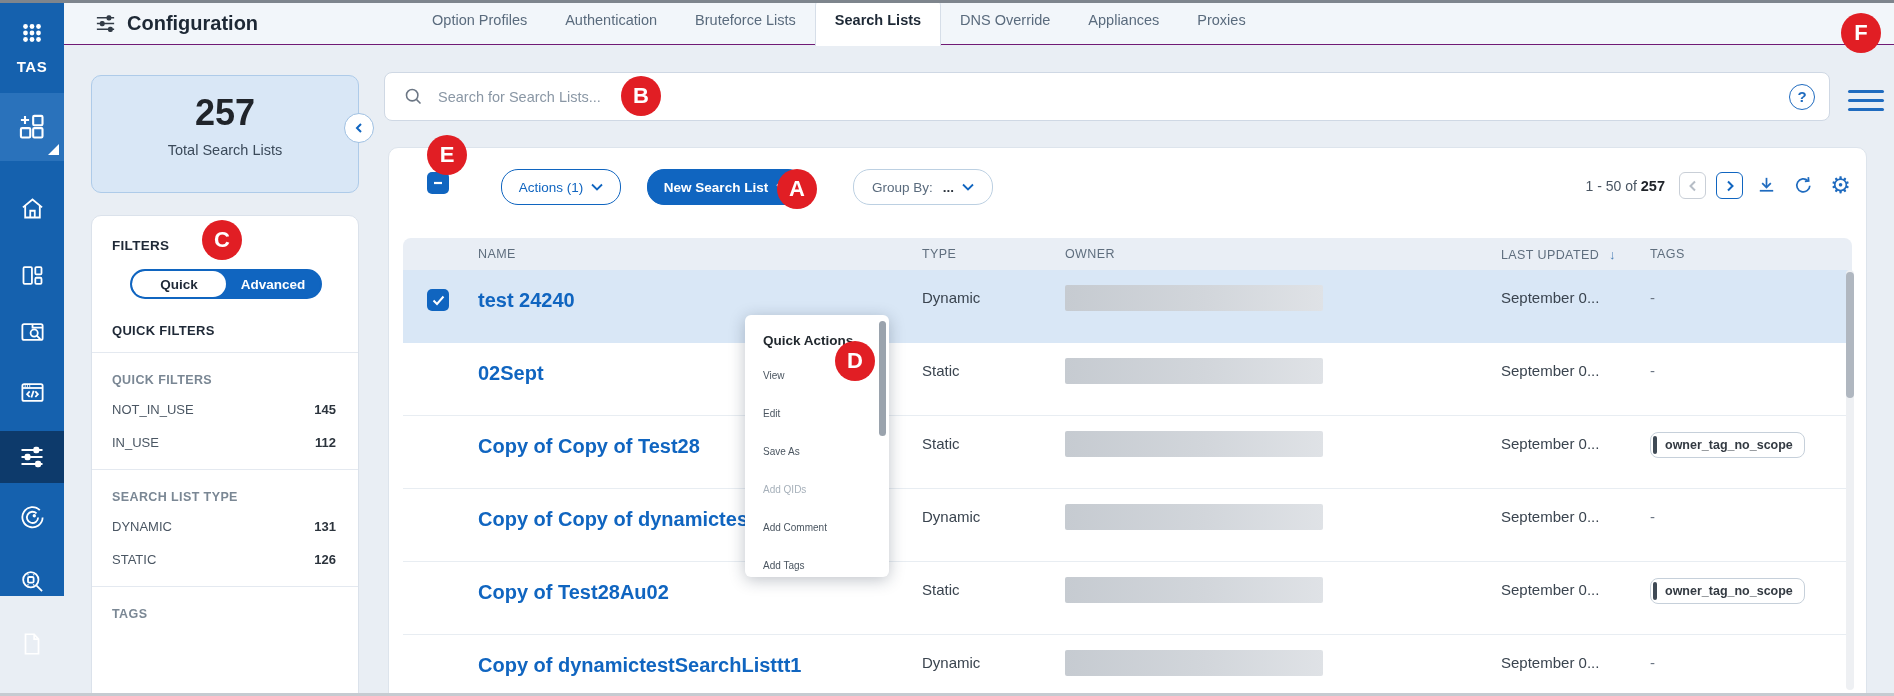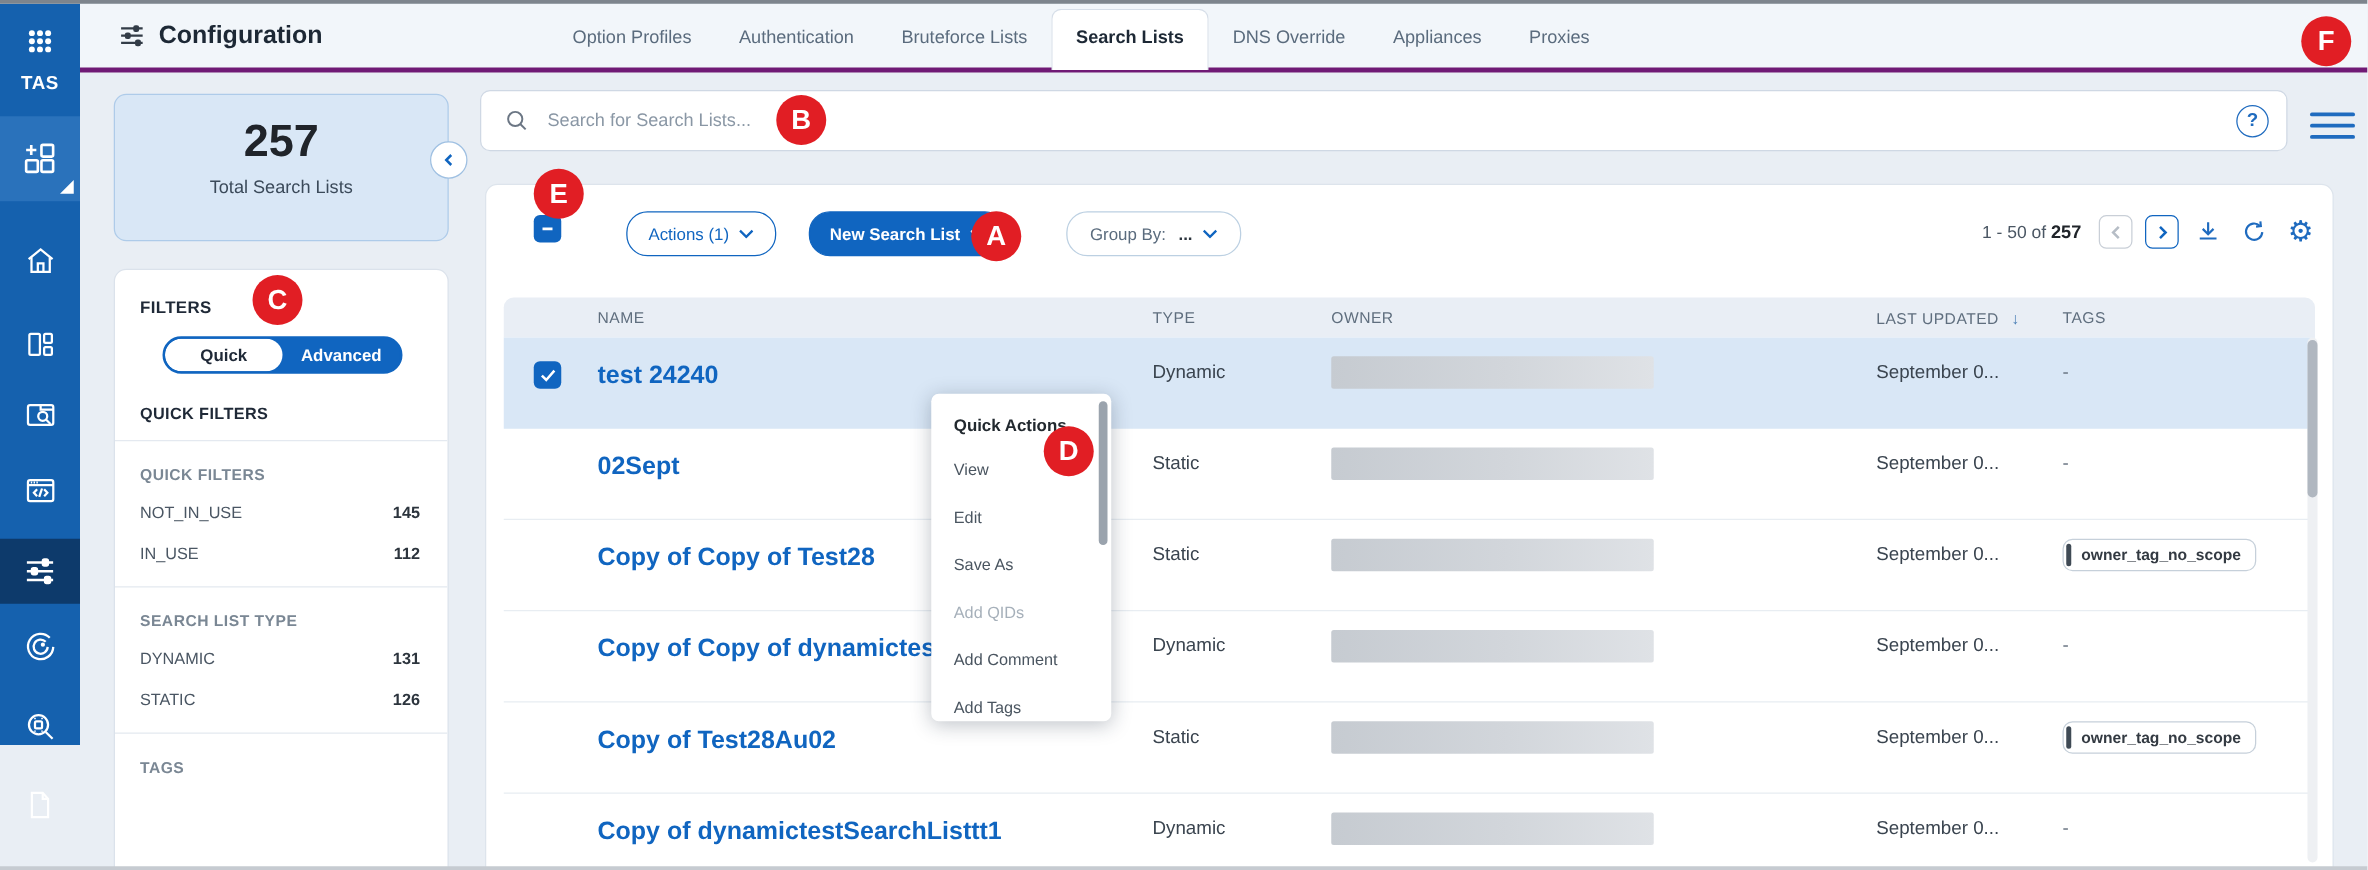--- a/index.html
+++ b/index.html
@@ -14,22 +14,22 @@
   .sidebar { position:absolute; left:0; top:3px; width:64px; height:593px; background:#1561ae; z-index:40; }
   .sb-item { position:absolute; left:0; width:64px; display:flex; align-items:center; justify-content:center; }
   .sb-item svg { display:block; }
   .sb-tas { color:#fff; font-weight:bold; font-size:15px; letter-spacing:.5px; }
   .sb-picker { background:#2a72bb; }
   .sb-active { background:#0d3a6b; }
   .corner-tri { position:absolute; right:5px; bottom:6px; width:0; height:0;
     border-left:11px solid transparent; border-bottom:11px solid #fff; }
 
   
-  .header { position:absolute; left:64px; top:3px; right:0; height:55px; background:#f2f6fa;
-    border-bottom:4px solid #701a75; display:flex; align-items:stretch; z-index:30;gap:26px; }
+  .header { position:absolute; left:64px; top:3px; right:0; height:42px; background:#f2f6fa;
+    border-bottom:1px solid #701a75; display:flex; align-items:stretch; z-index:30; }
   .hdr-title { display:flex; align-items:center; gap:10px; padding-left:30px; }
   .hdr-title-text { font-size:20px; font-weight:bold; color:#1d2835; }
   .tabs { display:flex; align-items:flex-end; padding-left:155px; }
   .tab { padding:14px 19px 16px; font-size:14.5px; color:#5a6b7d; white-space:nowrap; cursor:pointer;text-align:right; }
   .tab.active { background:#fff; border:1px solid #d6dee8; border-bottom:none;
     border-radius:8px 8px 0 0; color:#1d2835; font-weight:bold; margin-bottom:-2px; padding-bottom:18px; }
 
   
   .hamburger { position:absolute; left:1848px; top:90px; width:36px; height:24px; z-index:45; cursor:pointer; }
   .hamburger span { display:block; height:3px; background:#1f6bbf; border-radius:2px; margin-bottom:6px; }
@@ -113,21 +113,21 @@
   .tag-badge { position:relative; display:inline-flex; align-items:center; margin-top:-5px;
     border:1px solid #c6d0da; border-radius:8px; padding:5px 11px 5px 14px;
     font-size:12.5px; font-weight:bold; color:#333a42; background:#fff; }
   .tag-badge::before { content:""; position:absolute; left:2px; top:3px; bottom:3px; width:4px;
     background:#3f4a55; border-radius:2px; }
 
   
   .ctx-menu { position:absolute; left:745px; top:315px; width:144px; height:262px; background:#fff;
     border-radius:6px; box-shadow:0 3px 16px rgba(25,39,60,.28); overflow:hidden; z-index:50; padding-top:10px; }
   .ctx-head { font-size:13.5px; font-weight:bold; color:#22292f; padding:8px 0 8px 18px; }
-  .ctx-item { font-size:13px; color:#4a5560; padding:0 0 0 18px; height:38px; display:flex;
+  .ctx-item { font-size:10px; color:#4a5560; padding:0 0 0 18px; height:38px; display:flex;
     align-items:center; cursor:pointer; }
   .ctx-item.disabled { color:#a6b0ba; cursor:default; }
   .ctx-scroll { position:absolute; right:3px; top:6px; width:7px; height:115px;
     background:#9aa3ad; border-radius:4px; }
 
   
   .tbl-scroll-track { position:absolute; left:1846px; top:270px; width:8px; height:420px;
     background:#eef0f3; border-radius:4px; z-index:20; }
   .tbl-scroll-thumb { position:absolute; left:1846px; top:272px; width:8px; height:126px;
     background:#b0b7c0; border-radius:4px; z-index:21; cursor:grab; }

